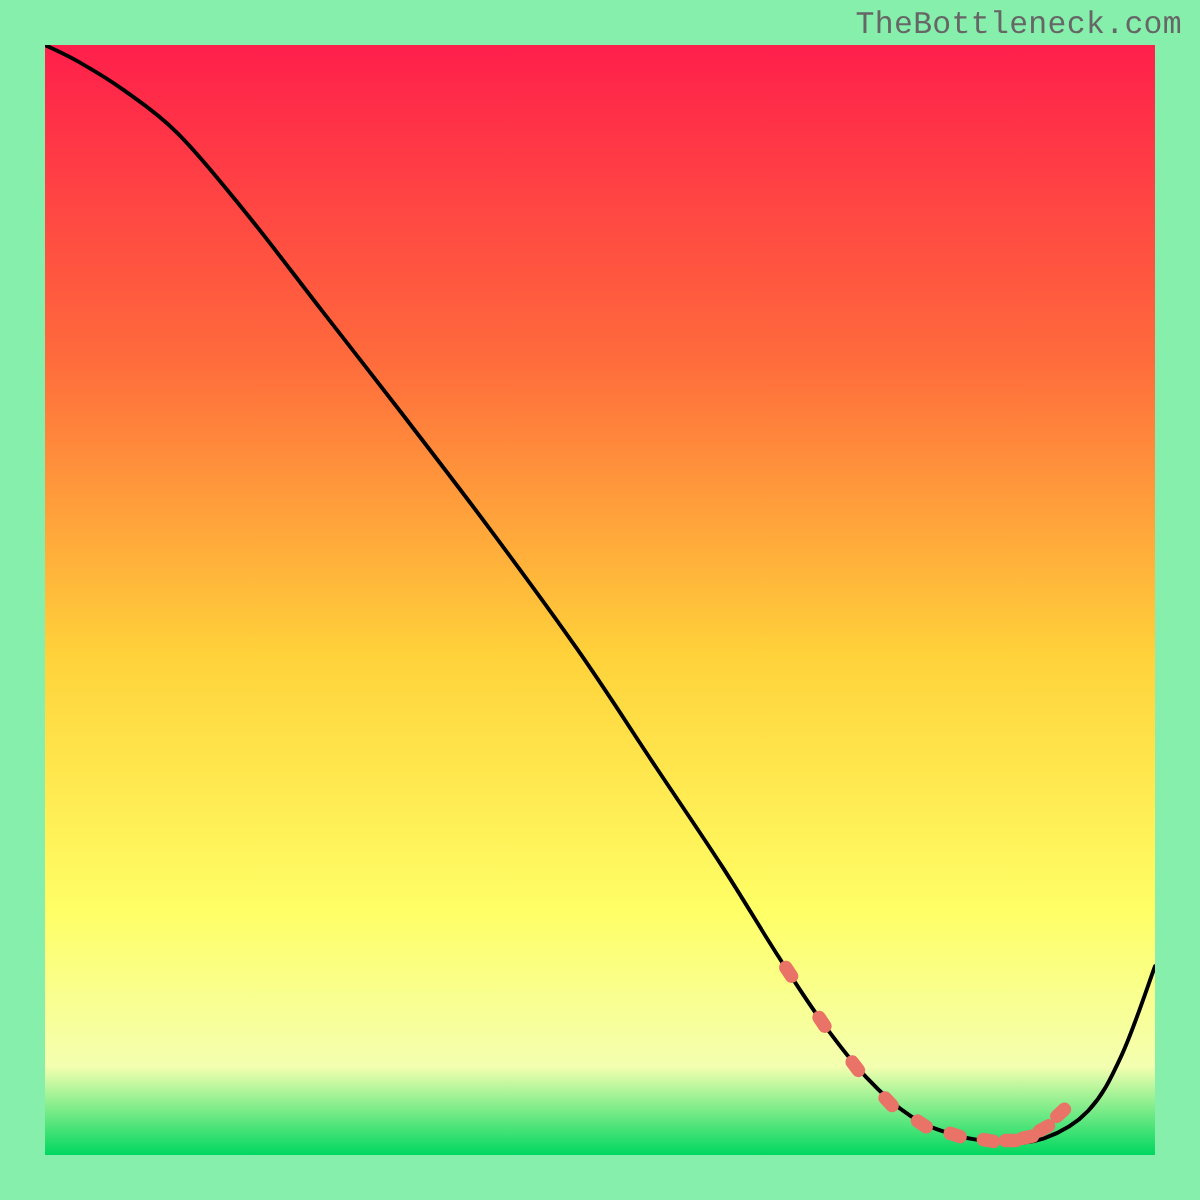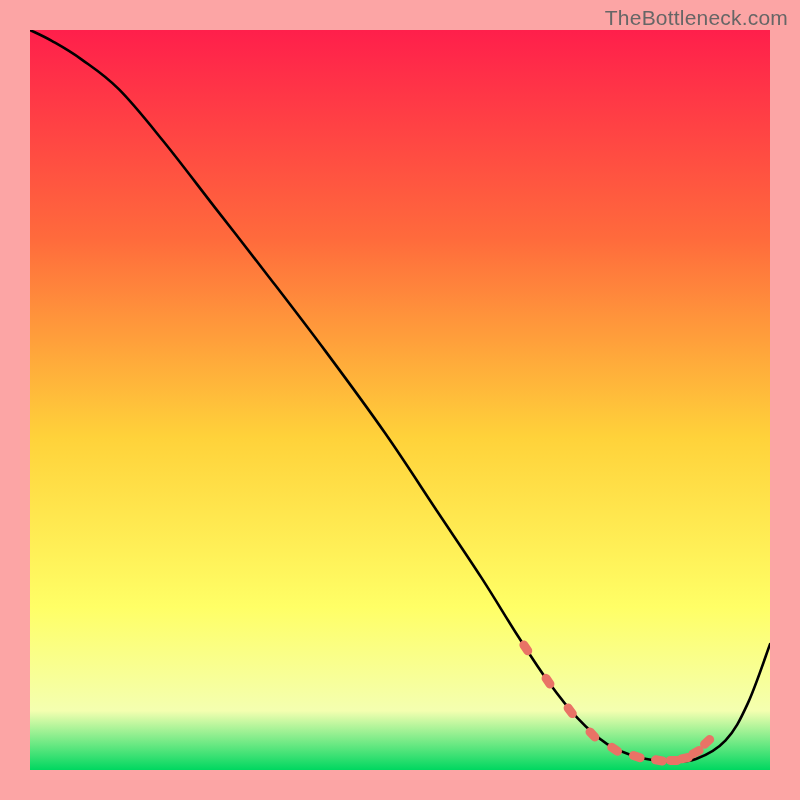--- a/index.html
+++ b/index.html
@@ -8,21 +8,22 @@
     width: 800px;
     height: 800px;
     overflow: hidden;
     background: #000;
     font-family: Arial, Helvetica, sans-serif;
   }
   .frame {
     position: relative;
     width: 800px;
     height: 800px;
-    background: #fca5a5;
+    background: #86efac;
+    font-family: Liberation Mono, monospace;
   }
   .plot-area {
     position: absolute;
     left: 30px;
     top: 30px;
     width: 740px;
     height: 740px;
   }
   .watermark {
     position: absolute;

